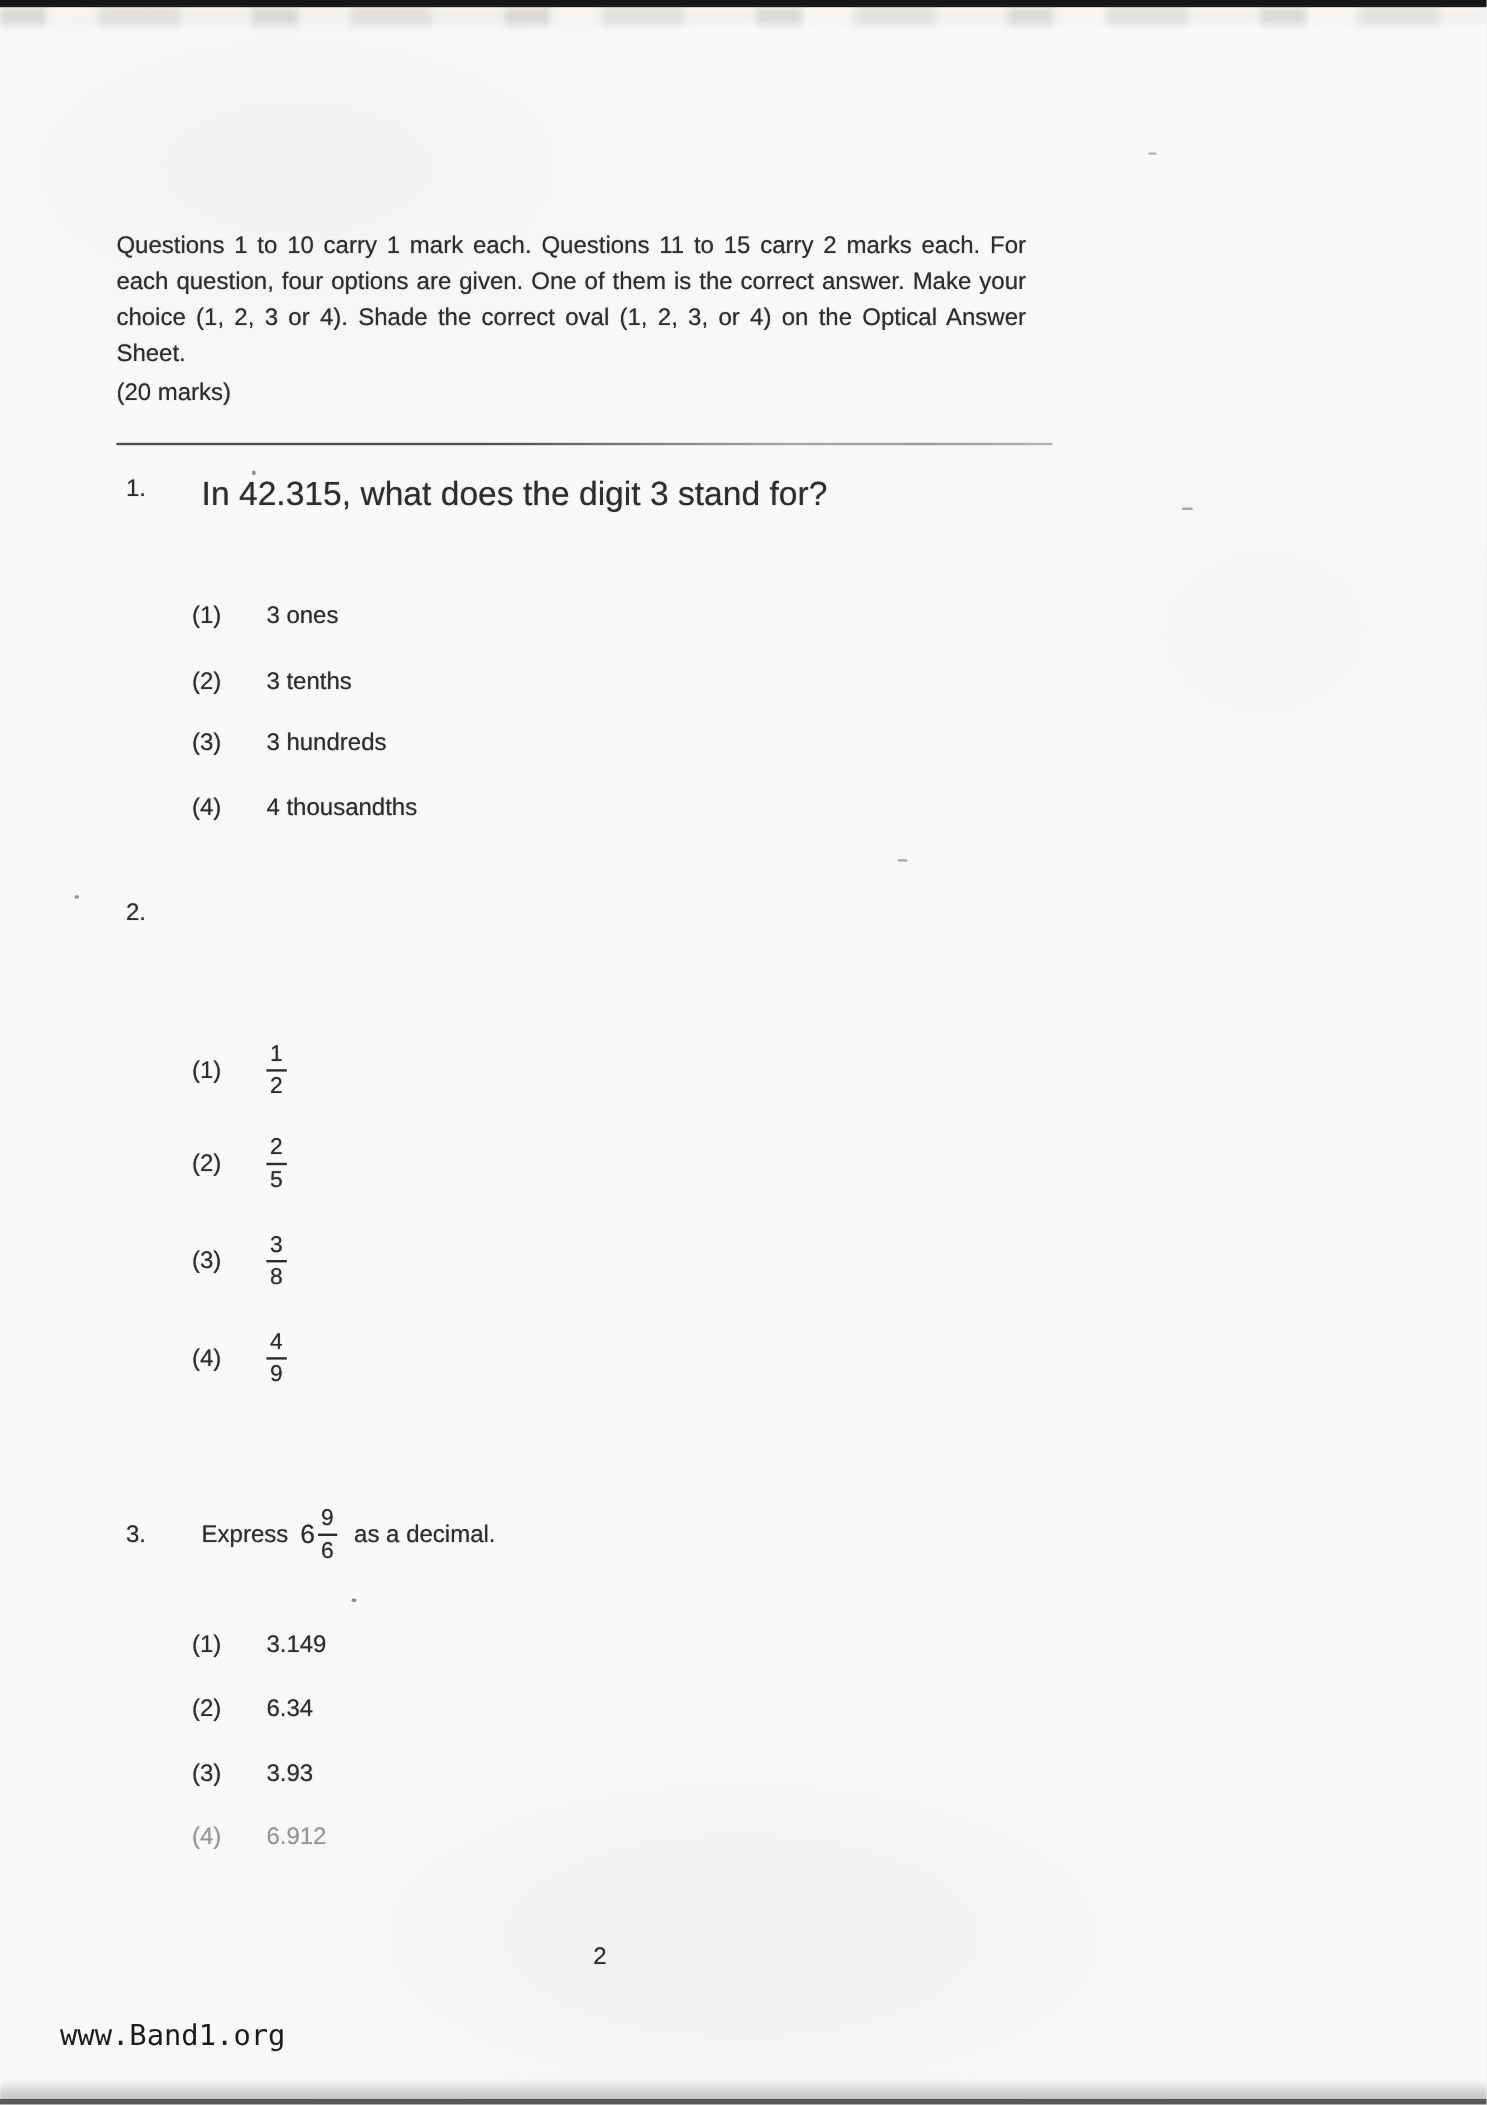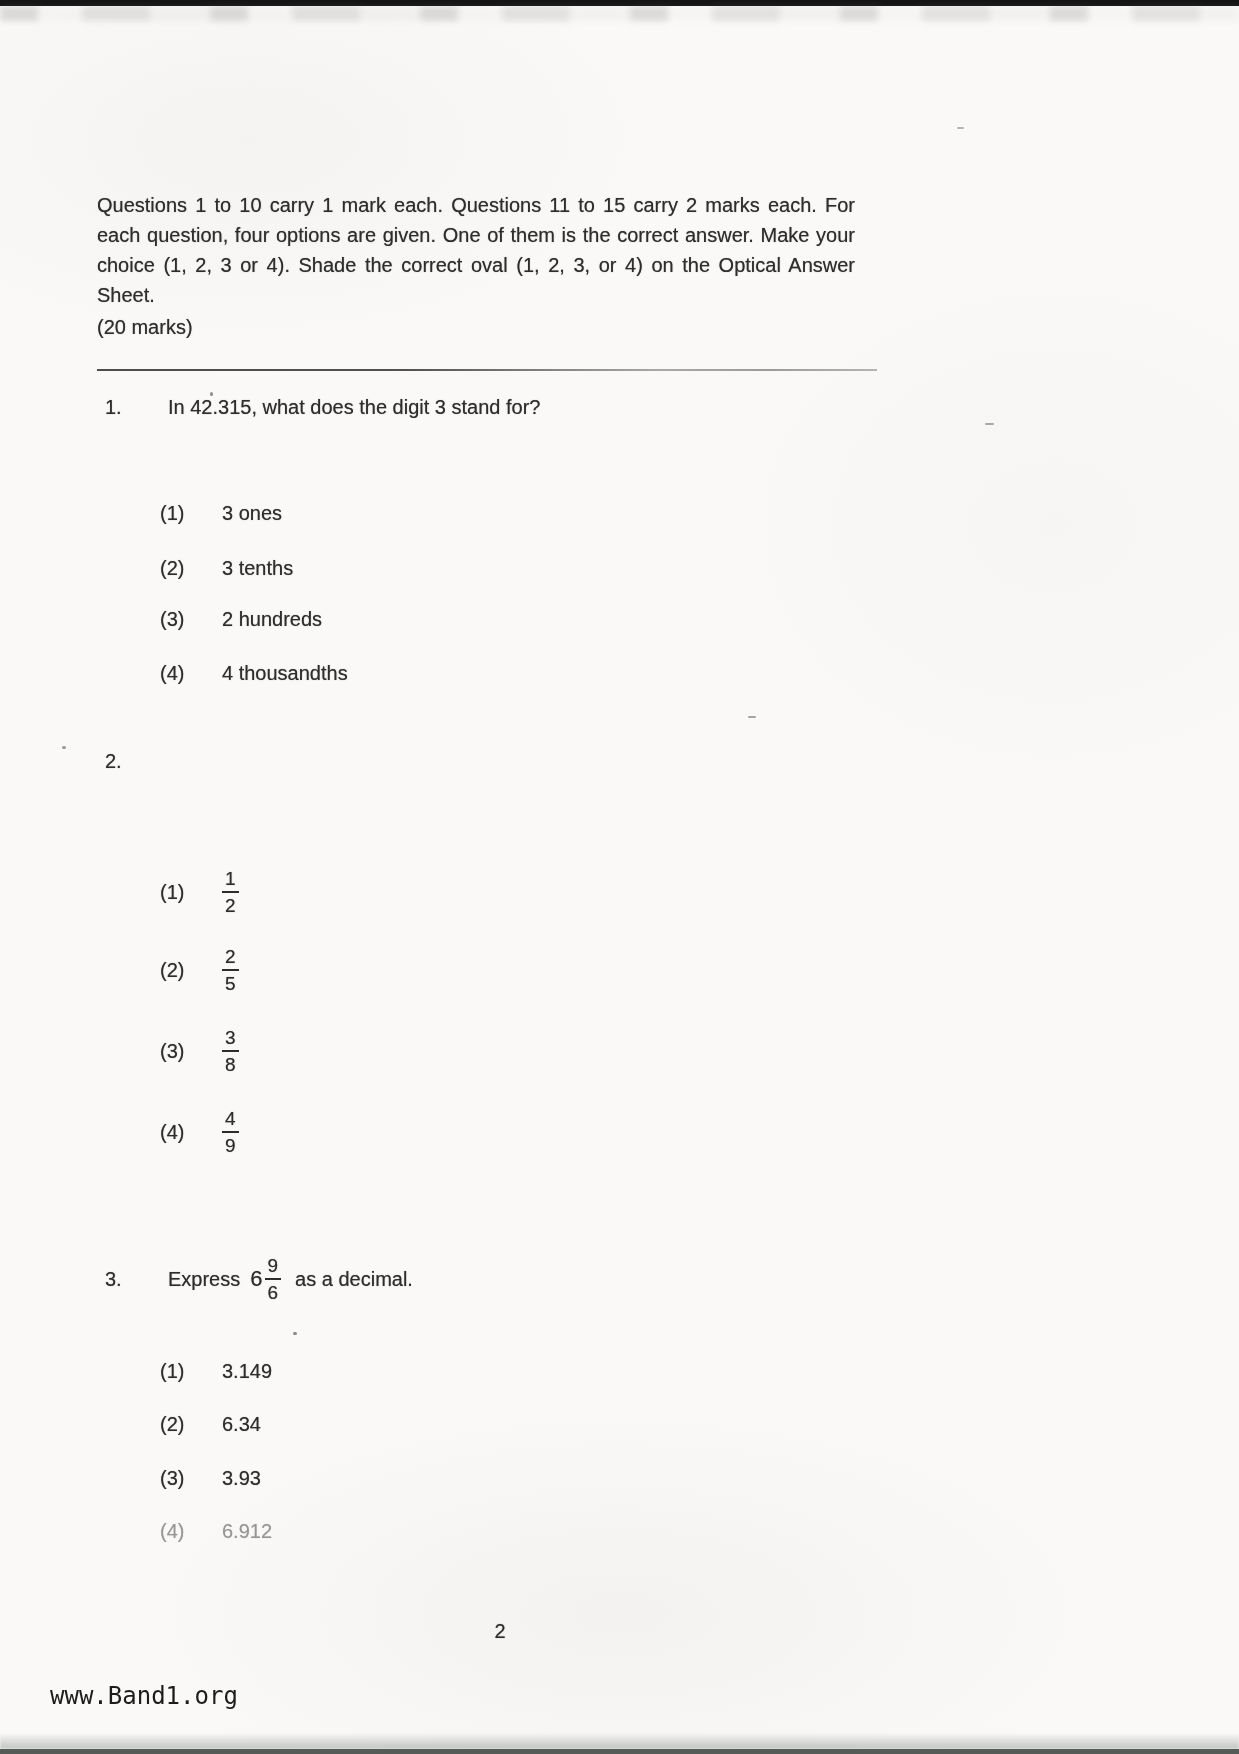--- a/index.html
+++ b/index.html
@@ -44,21 +44,21 @@
     font-size:20px;text-align:left;
   }
   .divider{
     position:absolute;left:97px;top:369px;width:780px;height:2px;
     background:linear-gradient(90deg,#2e2e2e 0%,#343434 40%,#6e6e6e 58%,#9a9a9a 72%,#8a8a8a 86%,#a8a8a8 100%);
     opacity:.85;
   }
 
   
   .q-num{position:absolute;left:105px;font-size:20px;}
-  .q-text{position:absolute;left:168px;font-size:20px;}
+  .q-text{position:absolute;left:168px;font-size:28px;}
 
   .opt{
     position:absolute;left:160px;
     display:flex;align-items:center;
     font-size:20px;
   }
   .opt .opt-label{width:62px;flex:0 0 62px;}
   .opt.faint{opacity:.48;}
 
   .frac{display:inline-flex;flex-direction:column;align-items:center;line-height:1;}
@@ -109,21 +109,21 @@
   <div class="opt ink" style="top:502px">
     <span class="opt-label">(1)</span>
     <span>3 ones</span>
   </div>
   <div class="opt ink" style="top:557px">
     <span class="opt-label">(2)</span>
     <span>3 tenths</span>
   </div>
   <div class="opt ink" style="top:608px">
     <span class="opt-label">(3)</span>
-    <span>2 hundreds</span>
+    <span>3 hundreds</span>
   </div>
   <div class="opt ink" style="top:662px">
     <span class="opt-label">(4)</span>
     <span>4 thousandths</span>
   </div>
 
   <div class="q-num ink" style="top:750px">2.</div>
 
   <div class="opt ink" style="top:869px">
     <span class="opt-label">(1)</span>

